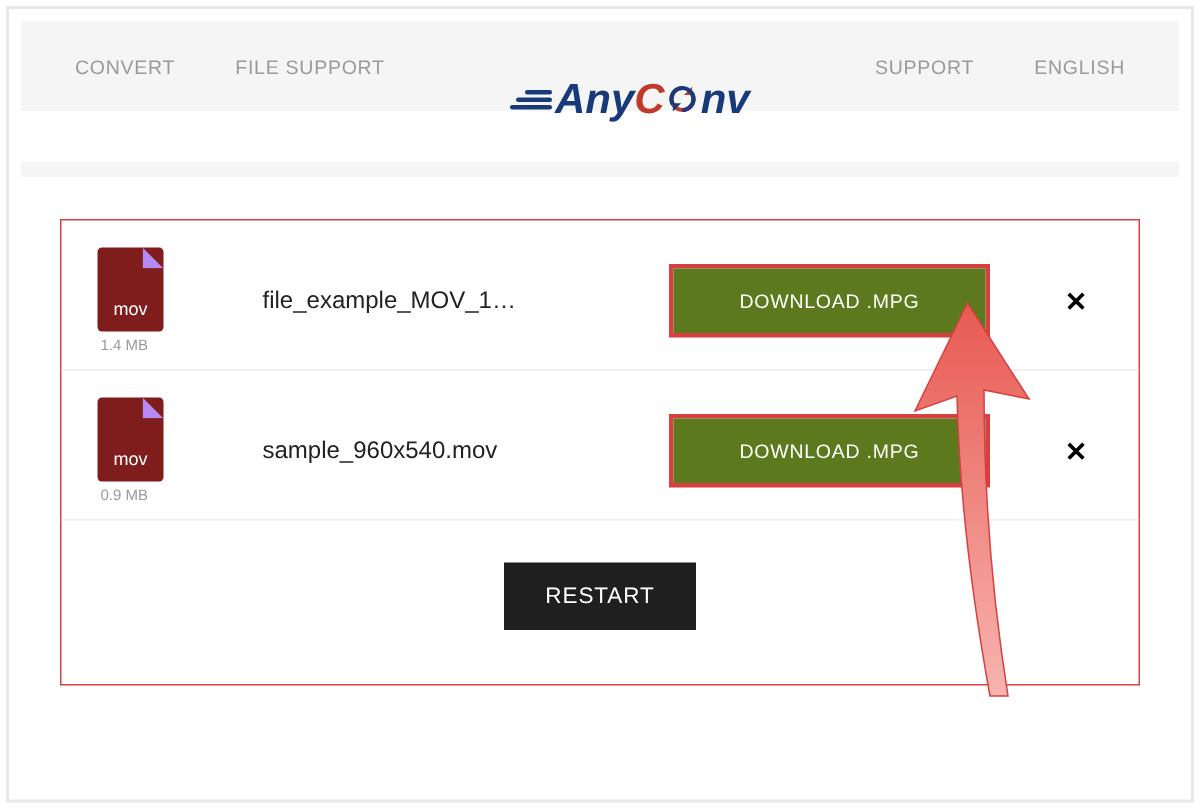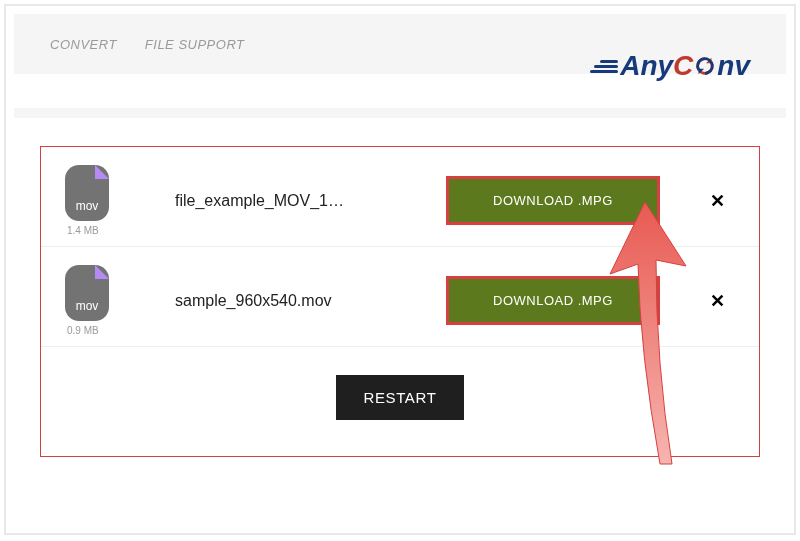--- a/index.html
+++ b/index.html
@@ -22,23 +22,22 @@
     background: #f5f5f5;
     height: 60px;
     margin: 8px 8px 0 8px;
     display: flex;
     align-items: center;
     justify-content: space-between;
     padding: 0 36px;
   }
   .nav-left, .nav-right {
     display: flex;
-    gap: 28px;
+    gap: 40px;
     align-items: flex-start;
-    font-style: italic;
   }
   .nav-item {
     color: #9a9a9a;
     font-size: 13px;
     letter-spacing: 0.5px;
     cursor: pointer;
   }
   .logo {
     display: flex;
     align-items: center;
@@ -79,22 +78,22 @@
   .row:last-of-type { border-bottom: 1px solid #eee; }
   .file-col {
     width: 90px;
     display:flex;
     flex-direction:column;
     align-items:flex-start;
   }
   .file-icon {
     width: 44px;
     height: 56px;
-    background: #737373;
-    border-radius: 14px;
+    background: #7f1d1d;
+    border-radius: 3px;
     position: relative;
     display:flex;
     align-items:flex-end;
     justify-content:center;
     color:#fff;
     font-size:12px;
     padding-bottom:8px;
   }
   .file-icon::before {
     content:"";
@@ -183,20 +182,24 @@
       <span class="blue">Any</span>
       <span class="red">C</span>
       <svg width="22" height="22" viewBox="0 0 24 24">
         <path d="M12 4 a8 8 0 1 0 7 4" fill="none" stroke="#c0392b" stroke-width="3"></path>
         <path d="M19 3 l0 6 l-6 0 z" fill="#c0392b"></path>
         <path d="M12 20 a8 8 0 1 0 -7 -4" fill="none" stroke="#173a7a" stroke-width="3"></path>
         <path d="M5 21 l0 -6 l6 0 z" fill="#173a7a"></path>
       </svg>
       <span class="blue">nv</span>
     </div>
+    <div class="nav-right">
+      <span class="nav-item">SUPPORT</span>
+      <span class="nav-item">ENGLISH</span>
+    </div>
   </div>
 
   <div class="spacer"></div>
 
   <div class="panel">
 
     <div class="row">
       <div class="file-col">
         <div class="file-icon">
           <span>mov</span>

